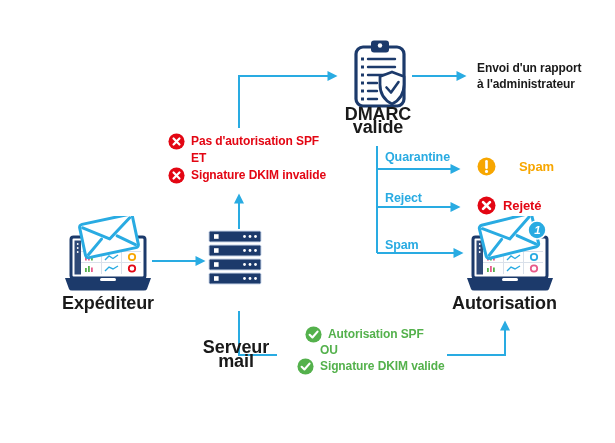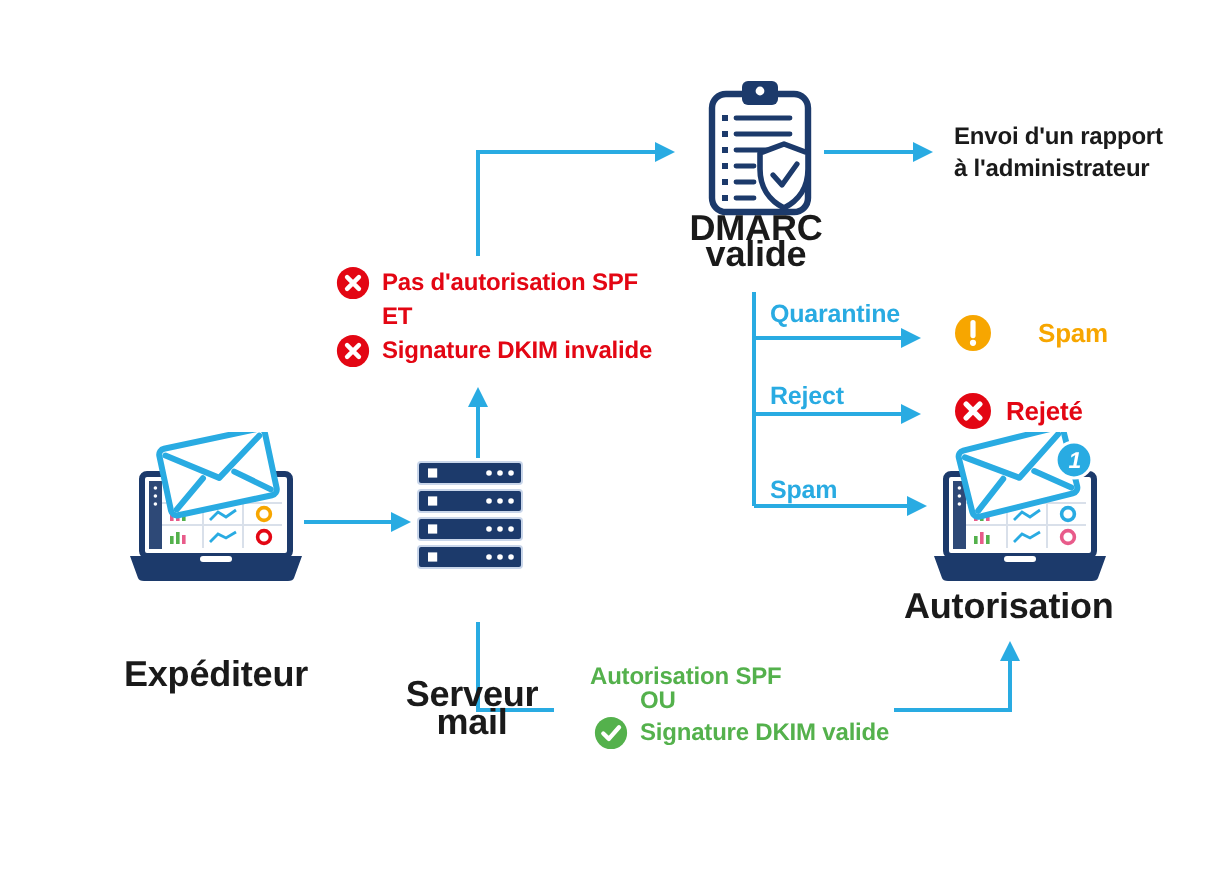--- a/index.html
+++ b/index.html
@@ -75,21 +75,21 @@
       <circle cx="70" cy="52.5" r="3.2" stroke="#E30613" stroke-width="1.8" fill="none"></circle>
     </g>
     <path d="M3,62 H89 L85,73 Q84.5,74.5 82,74.5 H10 Q7.5,74.5 7,73 Z" fill="#1C3A6B"></path>
     <rect x="38" y="62" width="16" height="3" rx="1.5" fill="#fff"></rect>
     <g transform="rotate(-12 47 20)">
       <rect x="20" y="3" width="54" height="34" rx="3" fill="#fff" stroke="#29ABE2" stroke-width="3"></rect>
       <path d="M23,6.5 L47,23 L71,6.5" fill="none" stroke="#29ABE2" stroke-width="3" stroke-linejoin="round" stroke-linecap="round"></path>
       <path d="M23,34 L39,21.5 M71,34 L55,21.5" fill="none" stroke="#29ABE2" stroke-width="3" stroke-linecap="round"></path>
     </g>
   </svg>
-  <div class="lbl" style="left:58px;top:296px;width:100px;margin-top:34px;">Expéditeur</div>
+  <div class="lbl" style="left:58px;top:296px;width:100px;">Expéditeur</div>
 
   <svg class="node" style="left:206px;top:229px;" width="58" height="57" viewBox="0 0 58 57">
     <g>
       <g>
         <rect x="3" y="2" width="52" height="11" rx="1.5" fill="#1C3A6B" stroke="#c9d6ea" stroke-width="1"></rect>
         <rect x="8" y="5.2" width="4.6" height="4.6" fill="#fff"></rect>
         <circle cx="38.5" cy="7.5" r="1.4" fill="#fff"></circle>
           <circle cx="44" cy="7.5" r="1.4" fill="#fff"></circle>
           <circle cx="49.5" cy="7.5" r="1.4" fill="#fff"></circle>
       </g>
@@ -227,21 +227,21 @@
       <path d="M21,6.5 L45,23 L69,6.5" fill="none" stroke="#29ABE2" stroke-width="3" stroke-linejoin="round" stroke-linecap="round"></path>
       <path d="M21,34 L37,21.5 M69,34 L53,21.5" fill="none" stroke="#29ABE2" stroke-width="3" stroke-linecap="round"></path>
     </g>
     <g>
       <circle cx="73" cy="14" r="9" fill="#29ABE2" stroke="#fff" stroke-width="1.6"></circle>
       <text x="73.5" y="18" font-size="11.5" font-style="italic" font-weight="bold" fill="#fff" text-anchor="middle" font-family="Liberation Sans, sans-serif">1</text>
     </g>
   </svg>
   <div class="lbl" style="left:452px;top:296px;width:100px;">Autorisation</div>
 
-  <div class="row green" style="left:295px;top:325px;flex-direction:column;">
+  <div class="row green" style="left:305px;top:325px;">
     <svg width="17" height="17" viewBox="0 0 19 19">
       <circle cx="9.5" cy="9.5" r="9" fill="#54B14C"></circle>
       <path d="M5.2,9.8 L8.3,12.8 L14,6.3" fill="none" stroke="#fff" stroke-width="2.4" stroke-linecap="round" stroke-linejoin="round"></path>
     </svg>
     <span class="txt">Autorisation SPF</span>
   </div>
   <div class="row green" style="left:297px;top:341px;">
     <span class="txt ind">OU</span>
   </div>
   <div class="row green" style="left:297px;top:357px;">

